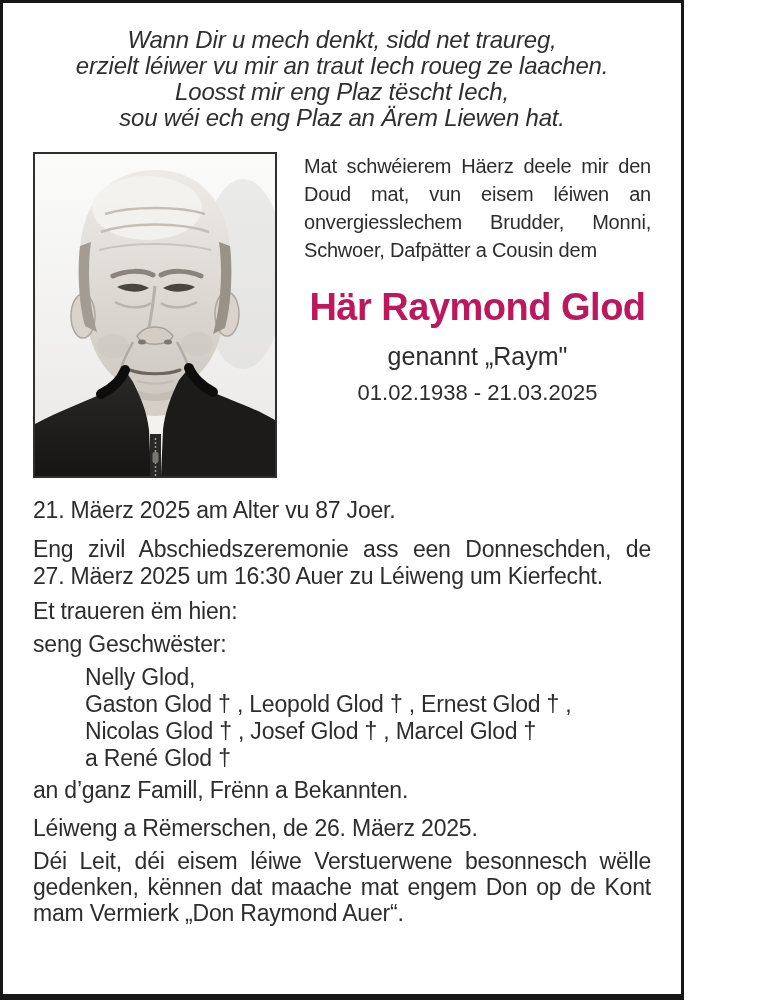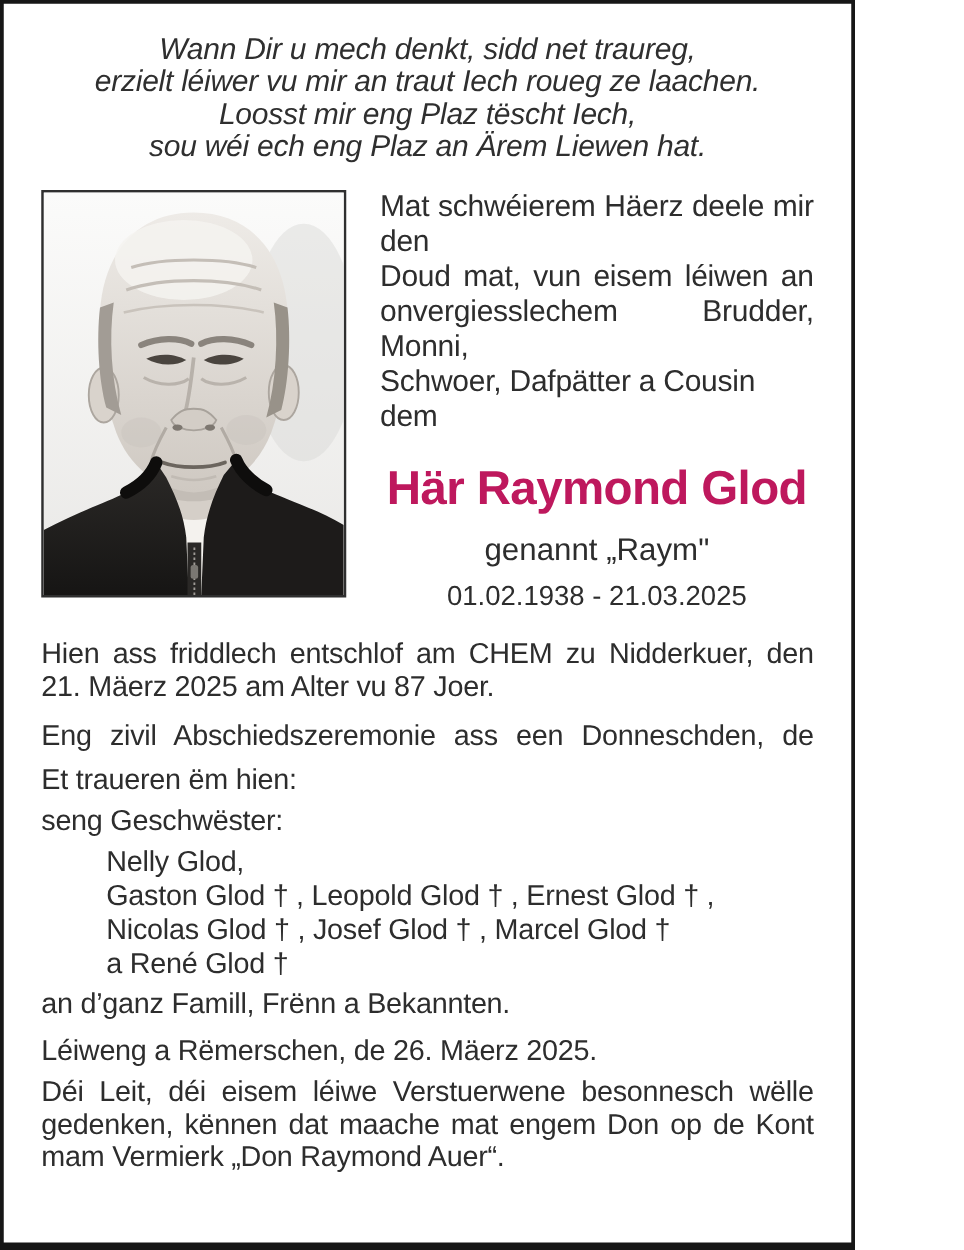--- a/index.html
+++ b/index.html
@@ -11,21 +11,21 @@
     color:#2d2d2d;overflow:hidden;
   }
   .inner{padding:24px 30px 0 30px;}
   .poem{text-align:center;font-style:italic;font-size:24px;line-height:26px;color:#2f2f2f;letter-spacing:-0.2px;}
   .main{display:flex;margin-top:21px;}
   figure{margin:0;}
   .photo-frame{flex:0 0 auto;width:240px;height:322px;border:2px solid #2f2f2f;background:#fff;}
   .photo-frame svg{display:block;width:100%;height:100%;}
   .rcol{margin-left:27px;flex:1;min-width:0;}
   .ln{letter-spacing:-0.2px;}
-  .intro .ln{font-size:24px;line-height:28px;}
+  .intro .ln{font-size:20px;line-height:28px;}
   .just{text-align:justify;text-align-last:justify;}
   .name{margin:22px 0 0 0;text-align:center;font-weight:bold;font-size:38px;line-height:42px;color:#be185d;letter-spacing:-0.5px;}
   .nick{margin-top:13px;text-align:center;font-size:25px;line-height:30px;}
   .dates{margin-top:9px;text-align:center;font-size:22px;line-height:26px;}
   .body-text .ln{font-size:23px;line-height:27px;}
   .p-notice{margin-top:19px;}
   .p-ceremony{margin-top:12px;}
   .p-mourning{margin-top:8px;}
   .p-siblings-label{margin-top:6px;}
   .siblings{margin-top:6px;padding-left:52px;}
@@ -129,26 +129,26 @@
         </div>
         <h1 class="name">Här Raymond Glod</h1>
         <div class="nick">genannt „Raym"</div>
         <div class="dates">01.02.1938 - 21.03.2025</div>
       </div>
     </div>
 
     <div class="body-text">
 
       <div class="p-notice">
-        <div class="ln just">Hien ass friddlech entschlof am CHEM zu Nidderkuer, den</div>
         <div class="ln">21. Mäerz 2025 am Alter vu 87 Joer.</div>
       </div>
 
       <div class="p-ceremony">
         <div class="ln just">Eng zivil Abschiedszeremonie ass een Donneschden, de</div>
+        <div class="ln">27. Mäerz 2025 um 16:30 Auer zu Léiweng um Kierfecht.</div>
       </div>
 
       <div class="p-mourning">
         <div class="ln">Et traueren ëm hien:</div>
       </div>
 
       <div class="p-siblings-label">
         <div class="ln">seng Geschwëster:</div>
       </div>
 

